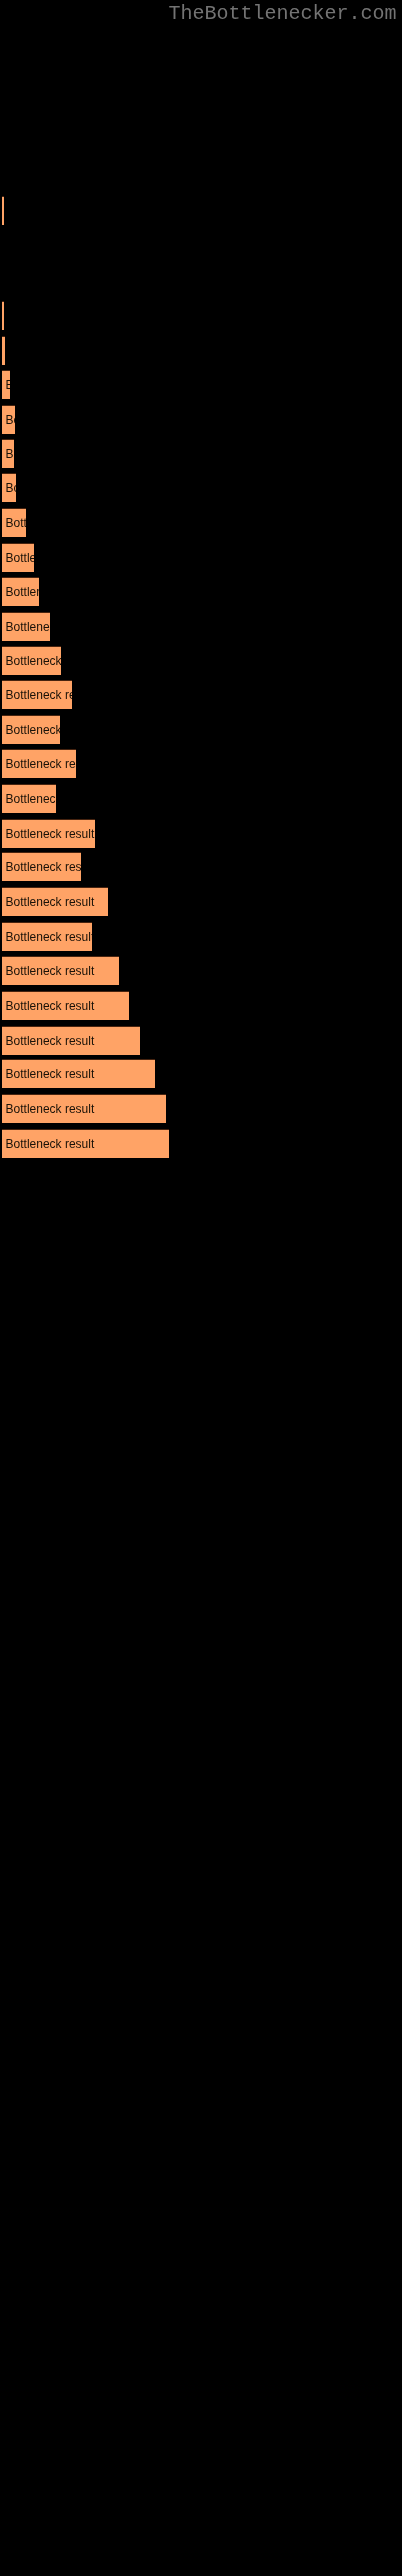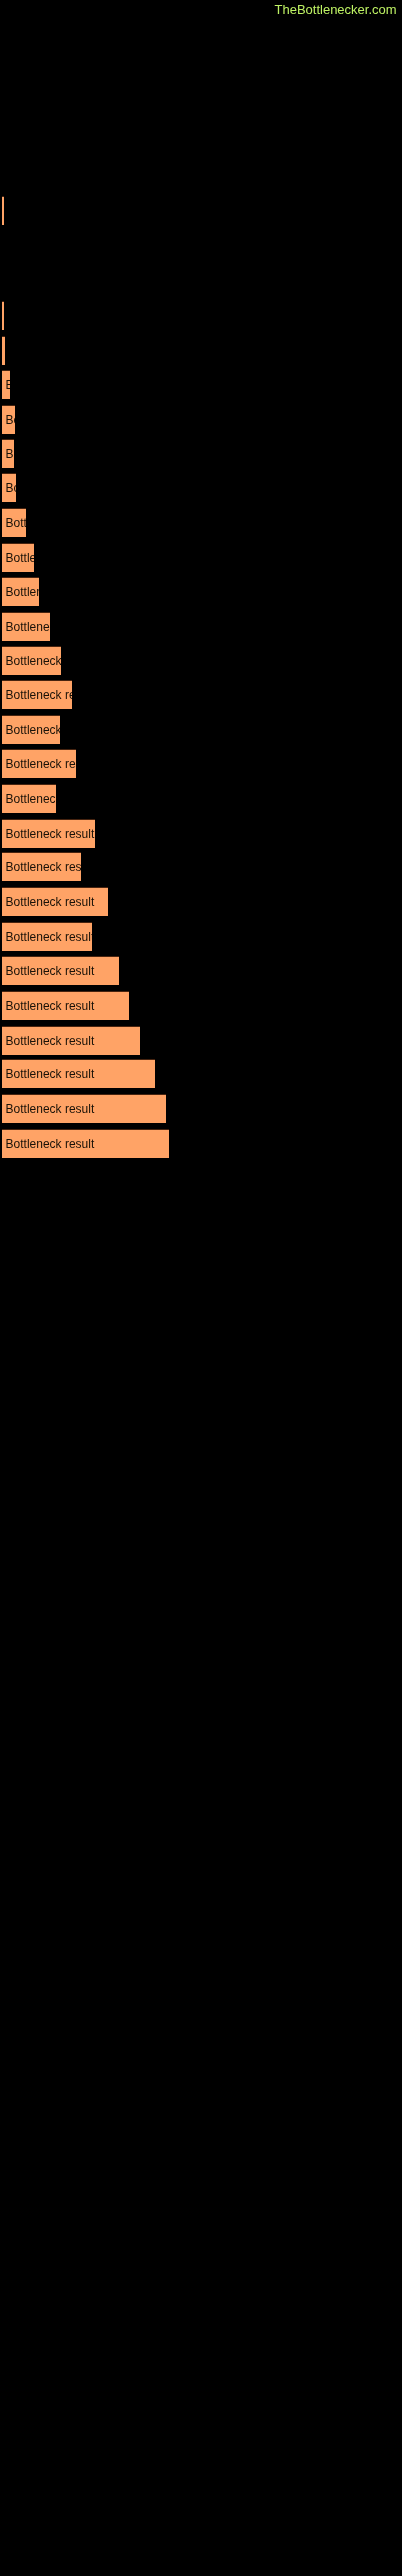--- a/index.html
+++ b/index.html
@@ -18,23 +18,23 @@
     position: absolute;
     left: 0; top: 0;
     width: 403px;
     height: 2576px;
     background: #000000;
   }
   #watermark {
     position: absolute;
     right: 6.4px;
     top: 1.6px;
-    font-family: Liberation Sans, sans-serif;
-    font-size: 13px;
-    color: #bef264;
+    font-family: Liberation Mono, monospace;
+    font-size: 20px;
+    color: #737373;
     letter-spacing: 0px;
     white-space: nowrap;
     user-select: none;
   }
   .bar-row {
     position: absolute;
     left: 0;
     height: 29px;
   }
   .bar {

